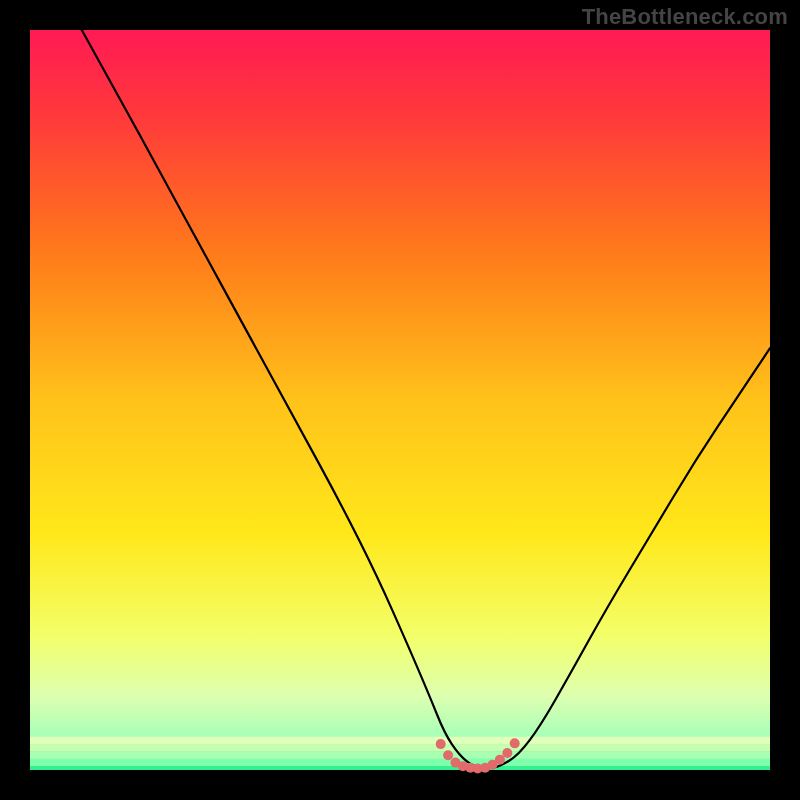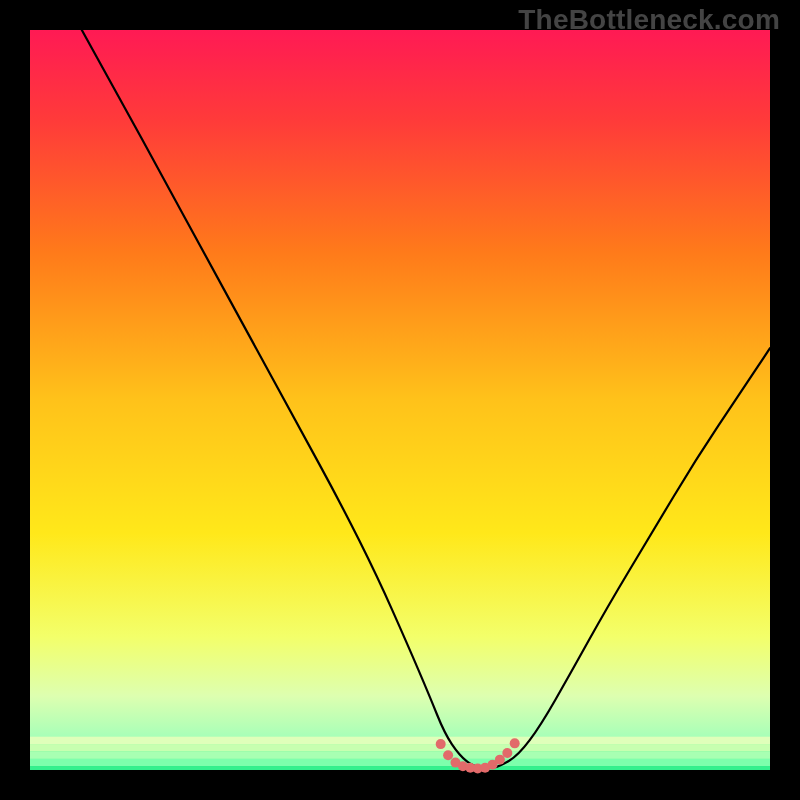--- a/index.html
+++ b/index.html
@@ -14,24 +14,24 @@
     position: absolute;
     top: 0;
     left: 0;
     width: 800px;
     height: 800px;
     background: #000;
   }
   .watermark {
     position: absolute;
     top: 4px;
-    right: 20px;
+    right: 12px;
     color: #444;
     font-family: Arial, Helvetica, sans-serif;
-    font-size: 28px;
+    font-size: 22px;
     font-weight: 600;
     letter-spacing: 0.2px;
     user-select: none;
   }
   svg {
     position: absolute;
     top: 0;
     left: 0;
   }
 </style>

